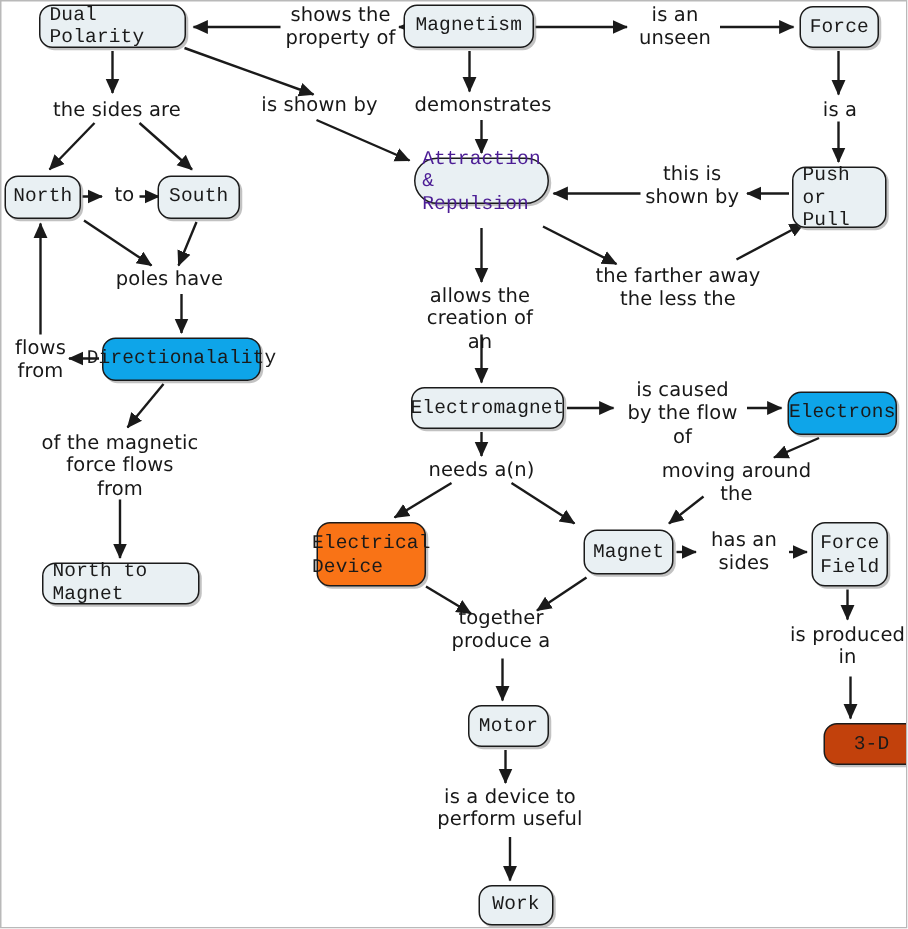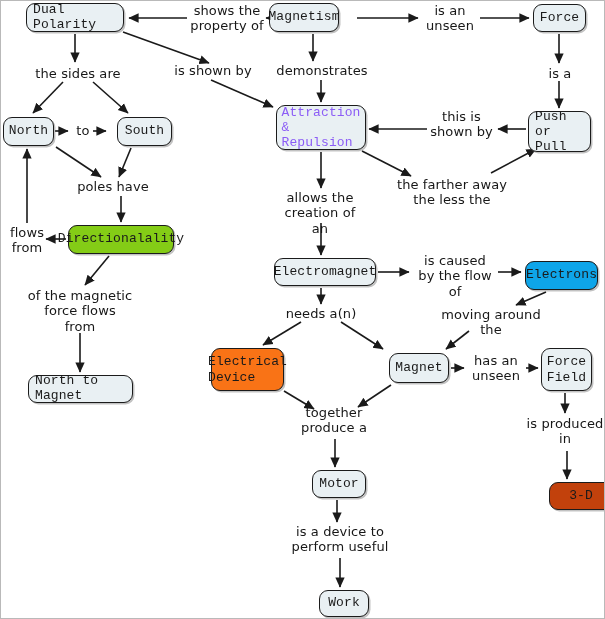--- a/index.html
+++ b/index.html
@@ -134,39 +134,39 @@
       <div class="link-label" style="left: 23px; top: 287px; width: 112px;">of the magnetic
 force flows
 from</div>
       <div class="link-label" style="left: 413px; top: 252px; width: 82px;">is caused
 by the flow
 of</div>
       <div class="link-label" style="left: 440px; top: 306px; width: 100px;">moving around
 the</div>
       <div class="link-label" style="left: 283px; top: 305px; width: 74px;">needs a(n)</div>
       <div class="link-label" style="left: 467px; top: 352px; width: 56px;">has an
-unseen</div>
+sides</div>
       <div class="link-label" style="left: 296px; top: 404px; width: 74px;">together
 produce a</div>
       <div class="link-label" style="left: 522px; top: 415px; width: 84px;">is produced
 in</div>
       <div class="link-label" style="left: 287px; top: 523px; width: 104px; text-align: center;">is a device to
 perform useful</div>
     </div>
   <div id="nodes-layer">
       <div class="node" style="left: 25px; top: 2px; width: 98px; height: 29px; background: rgb(233, 240, 243); border-color: rgb(27, 27, 27); color: rgb(26, 26, 26); white-space: pre-line;">Dual Polarity</div>
-      <div class="node" style="left: 268px; top: 2px; width: 70px; height: 29px; background: rgb(233, 240, 243); border-color: rgb(27, 27, 27); color: rgb(26, 26, 26); white-space: pre-line;">Magnetism</div>
+      <div class="node" style="left: 268px; top: 2px; width: 87px; height: 29px; background: rgb(233, 240, 243); border-color: rgb(27, 27, 27); color: rgb(26, 26, 26); white-space: pre-line;">Magnetism</div>
       <div class="node" style="left: 532px; top: 3px; width: 53px; height: 28px; background: rgb(233, 240, 243); border-color: rgb(27, 27, 27); color: rgb(26, 26, 26); white-space: pre-line;">Force</div>
       <div class="node" style="left: 2px; top: 116px; width: 51px; height: 29px; background: rgb(233, 240, 243); border-color: rgb(27, 27, 27); color: rgb(26, 26, 26); white-space: pre-line;">North</div>
-      <div class="node" style="left: 116px; top: 116px; width: 55px; height: 29px; background: rgb(233, 240, 243); border-color: rgb(27, 27, 27); color: rgb(26, 26, 26); white-space: pre-line;">South</div>
-      <div class="node two-line" style="left: 275px; top: 104px; width: 90px; height: 45px; background: rgb(233, 240, 243); border-color: rgb(27, 27, 27); color: #8b5cf6; white-space: pre-line;">Attraction &amp;
+      <div class="node" style="left: 104px; top: 116px; width: 55px; height: 29px; background: rgb(233, 240, 243); border-color: rgb(27, 27, 27); color: rgb(26, 26, 26); white-space: pre-line;">South</div>
+      <div class="node two-line" style="left: 275px; top: 104px; width: 90px; height: 31px; background: rgb(233, 240, 243); border-color: rgb(27, 27, 27); color: #4c1d95; white-space: pre-line; border-radius: 19px;">Attraction &amp;
 Repulsion</div>
       <div class="node two-line" style="left: 527px; top: 110px; width: 63px; height: 41px; background: rgb(233, 240, 243); border-color: rgb(27, 27, 27); color: rgb(26, 26, 26); white-space: pre-line;">Push or
 Pull</div>
-      <div class="node" style="left: 67px; top: 224px; width: 106px; height: 29px; background: #84cc16; border-color: rgb(27, 27, 27); color: rgb(26, 26, 26); white-space: pre-line;">Directionalality</div>
+      <div class="node" style="left: 67px; top: 224px; width: 106px; height: 29px; background: #0ea5e9; border-color: rgb(27, 27, 27); color: rgb(26, 26, 26); white-space: pre-line;">Directionalality</div>
       <div class="node" style="left: 273px; top: 257px; width: 102px; height: 28px; background: rgb(233, 240, 243); border-color: rgb(27, 27, 27); color: rgb(26, 26, 26); white-space: pre-line;">Electromagnet</div>
       <div class="node" style="left: 524px; top: 260px; width: 73px; height: 29px; background: #0ea5e9; border-color: rgb(27, 27, 27); color: rgb(26, 26, 26); white-space: pre-line;">Electrons</div>
       <div class="node" style="left: 27px; top: 374px; width: 105px; height: 28px; background: rgb(233, 240, 243); border-color: rgb(27, 27, 27); color: rgb(26, 26, 26); white-space: pre-line;">North to Magnet</div>
       <div class="node two-line" style="left: 210px; top: 347px; width: 73px; height: 43px; background: #f97316; border-color: rgb(27, 27, 27); color: rgb(26, 26, 26); white-space: pre-line;">Electrical
 Device</div>
       <div class="node" style="left: 388px; top: 352px; width: 60px; height: 30px; background: rgb(233, 240, 243); border-color: rgb(27, 27, 27); color: rgb(26, 26, 26); white-space: pre-line;">Magnet</div>
       <div class="node two-line" style="left: 540px; top: 347px; width: 51px; height: 43px; background: rgb(233, 240, 243); border-color: rgb(27, 27, 27); color: rgb(26, 26, 26); white-space: pre-line;">Force
 Field</div>
       <div class="node" style="left: 311px; top: 469px; width: 54px; height: 28px; background: rgb(233, 240, 243); border-color: rgb(27, 27, 27); color: rgb(26, 26, 26); white-space: pre-line;">Motor</div>
       <div class="node" style="left: 548px; top: 481px; width: 64px; height: 28px; background: #c2410c; border-color: rgb(27, 27, 27); color: rgb(26, 26, 26); white-space: pre-line;">3-D</div>

